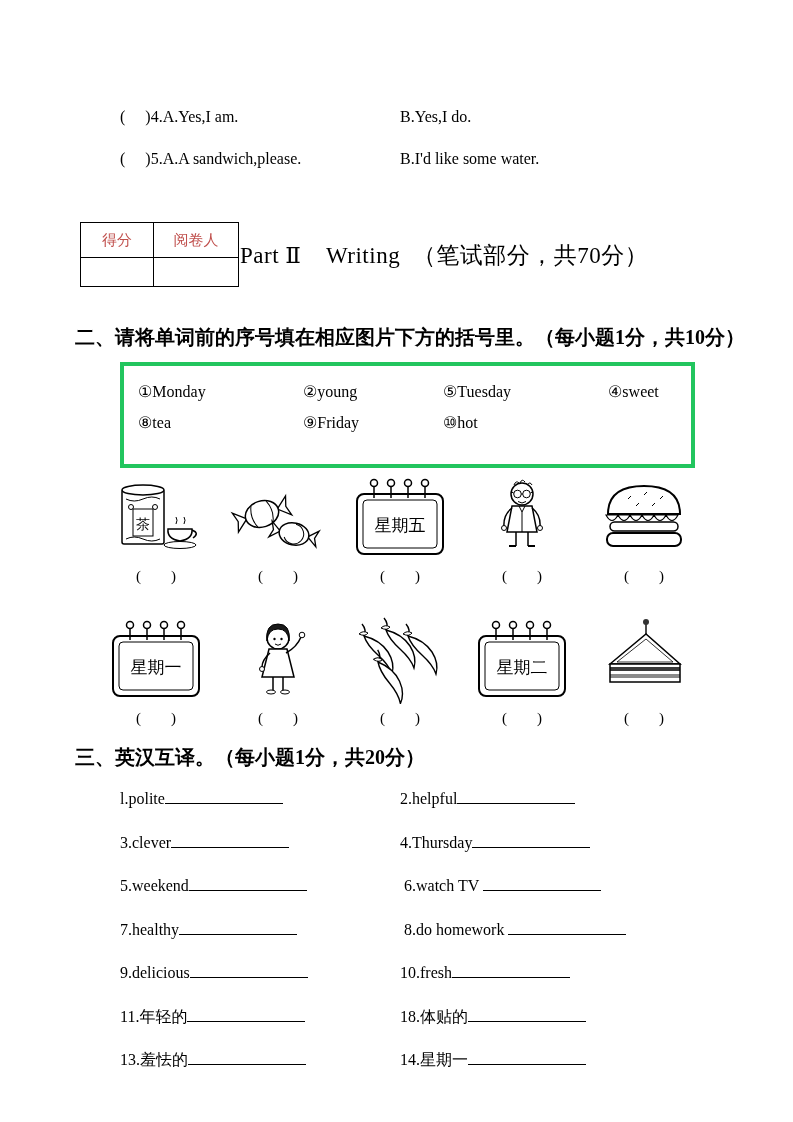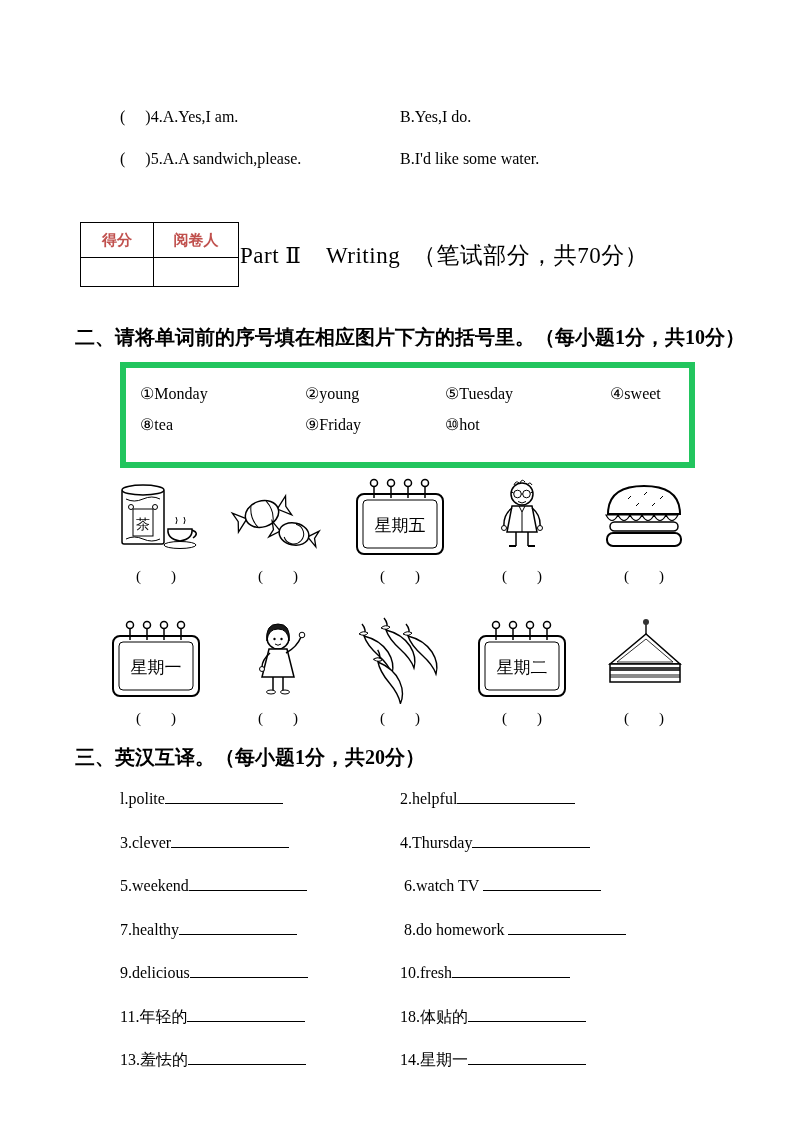--- a/index.html
+++ b/index.html
@@ -7,34 +7,34 @@
     width:793px;height:1122px;position:relative;
     font-family:"Liberation Serif","DejaVu Serif",serif;
     color:#000;font-size:16px;
   }
   .abs{position:absolute;}
   .pre{white-space:pre;}
 
   
   table.score{border-collapse:collapse;}
   table.score td, table.score th{
-    border:1px solid #000;font-weight:bold;font-size:15px;
+    border:1px solid #000;font-weight:normal;font-size:15px;
     text-align:center;vertical-align:middle;padding:0;
   }
   table.score th{width:72px;height:34px;color:var(--score-color,#c0504d);}
   table.score th.wide{width:84px;}
   table.score td{height:28px;}
 
   .part2{font-size:23px;letter-spacing:.5px;}
 
   .sec-title{font-weight:bold;font-size:20px;}
 
   
   .word-box{
-    width:575px;height:106px;border:6px solid #22c55e;box-sizing:border-box;
+    width:575px;height:106px;border:4px solid #22c55e;box-sizing:border-box;
     padding:10px 14px 0 14px;
   }
   .word-row{display:grid;grid-template-columns:165px 140px 165px auto;height:31px;align-items:center;}
   .word-row span{font-size:16px;}
 
   
   .pic-row{display:flex;justify-content:space-between;width:600px;}
   .pic-cell{width:112px;display:flex;flex-direction:column;align-items:center;}
   .pic-cell svg{display:block;}
   .bracket{margin-top:5px;font-size:15px;}

